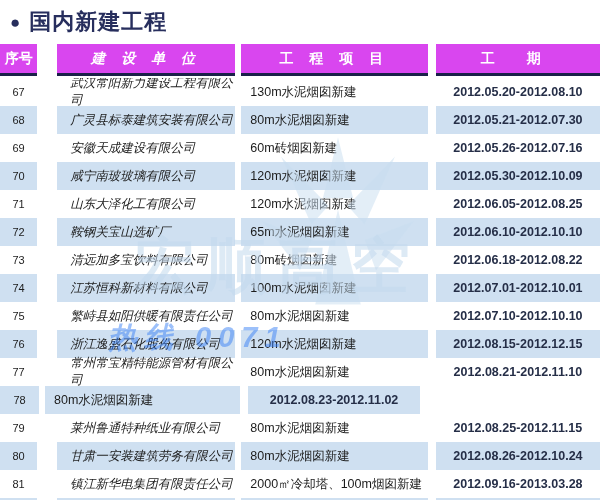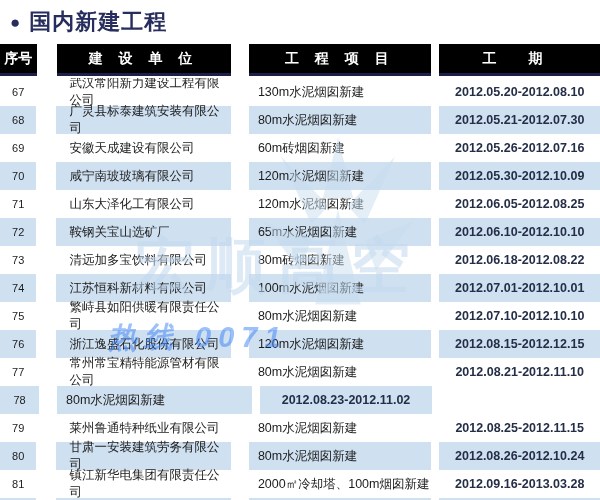--- a/index.html
+++ b/index.html
@@ -9,27 +9,27 @@
     font-family:"Liberation Sans","DejaVu Sans",sans-serif;overflow:hidden;
   }
   
   .title-bar{position:absolute;top:7px;left:10px;display:flex;align-items:center;gap:9px;}
   .bullet{color:#272e5d;font-size:17px;line-height:1;}
   .title-text{color:#272e5d;font-size:22px;font-weight:bold;letter-spacing:1px;text-align:center;}
   
   .table{position:absolute;top:44px;left:0;width:600px;}
   .thead{display:flex;height:32px;}
   .th{
-    background:#000000;color:#ffffff;font-weight:bold;font-size:14px;
+    background:#d946ef;color:#ffffff;font-weight:bold;font-size:14px;
     display:flex;align-items:center;justify-content:center;
     border-bottom:3px solid #1a2049;
   }
   .c1{width:39px;}
-  .c2{width:186px;margin-left:20px;}
-  .c3{width:195px;margin-left:18px;}
+  .c2{width:186px;margin-left:20px;font-style:italic;}
+  .c3{width:195px;margin-left:6px;}
   .c4{width:172px;margin-left:8px;}
   .th.c2,.th.c3{letter-spacing:6px;}
   .th.c4{letter-spacing:14px;}
   .tbody{margin-top:2px;height:422px;overflow:hidden;}
   .tr{display:flex;height:28px;}
   .td{
     display:flex;align-items:center;font-size:12.5px;color:#1c1c1c;
     background:transparent;
   }
   .td.c1{justify-content:center;font-size:11px;}

